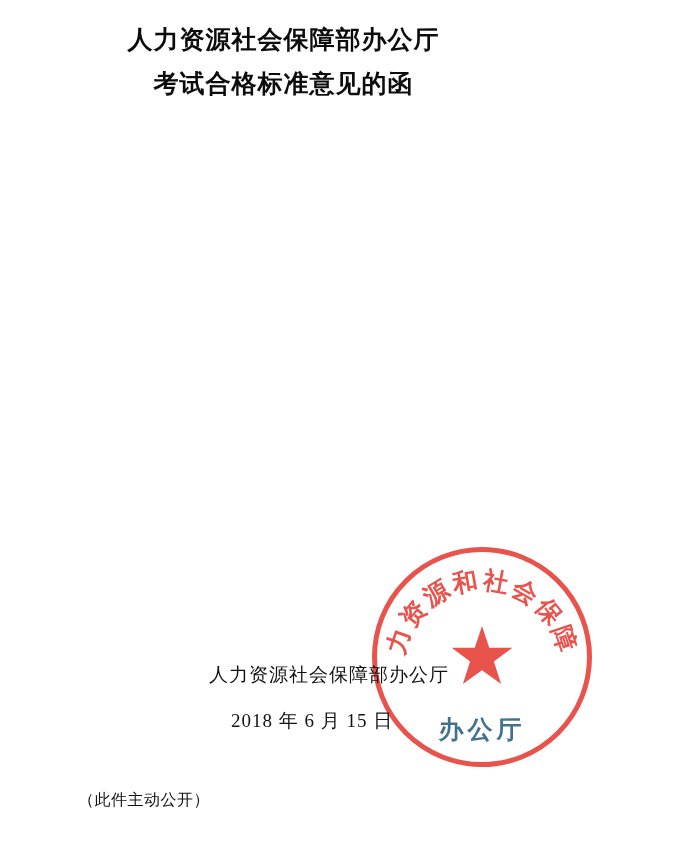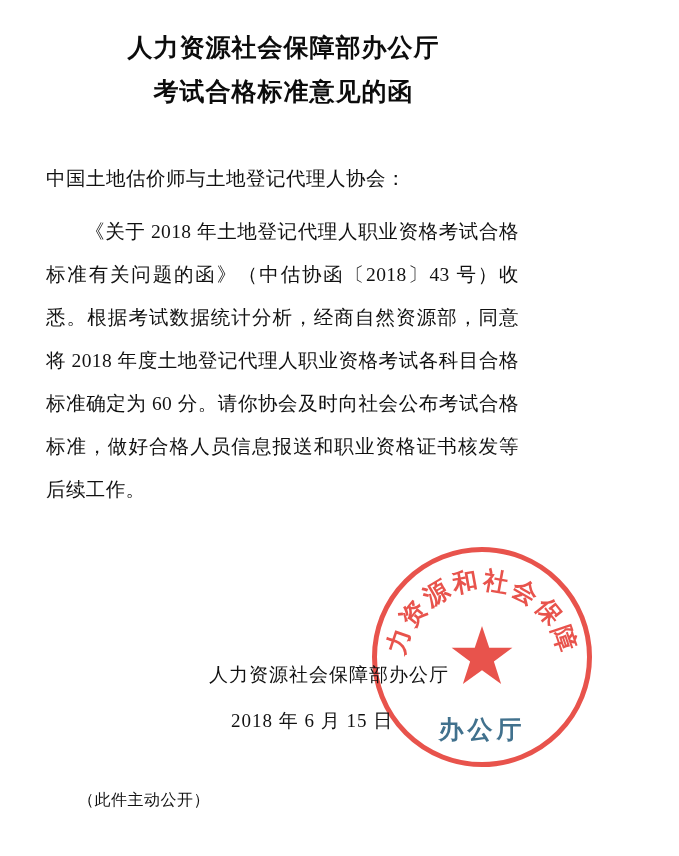--- a/index.html
+++ b/index.html
@@ -13,21 +13,21 @@
     font-family: "Liberation Serif", "DejaVu Serif", serif;
     color: #111111;
     position: relative;
     overflow: hidden;
   }
   .page {
     position: relative;
     width: 567px;
     height: 856px;
     box-sizing: border-box;
-    padding: 8px;
+    padding: 0;
   }
   .title-block {
     padding-top: 18px;
     text-align: center;
   }
   .title-line {
     font-size: 25px;
     font-weight: bold;
     letter-spacing: 1px;
     line-height: 44px;
@@ -137,24 +137,20 @@
 </head>
 <body>
 
 <div class="page">
 
   <div class="title-block">
     <div class="title-line">人力资源社会保障部办公厅</div>
     <div class="title-line">考试合格标准意见的函</div>
   </div>
 
-  <div class="body-block">
-    <div class="addressee">中国土地估价师与土地登记代理人协会：</div>
-    <div class="para">《关于 2018 年土地登记代理人职业资格考试合格标准有关问题的函》（中估协函〔2018〕43 号）收悉。根据考试数据统计分析，经商自然资源部，同意将 2018 年度土地登记代理人职业资格考试各科目合格标准确定为 60 分。请你协会及时向社会公布考试合格标准，做好合格人员信息报送和职业资格证书核发等后续工作。</div>
-  </div>
 
   <div class="seal">
     <div class="seal-inner"></div>
     <svg class="seal-arc" viewBox="0 0 210 210">
       <defs>
         <path id="arcpath" d="M 26,116 A 79,79 0 0 1 184,116"></path>
       </defs>
       <text>
         <textPath href="#arcpath" startOffset="50%" text-anchor="middle">力资源和社会保障</textPath>
       </text>

